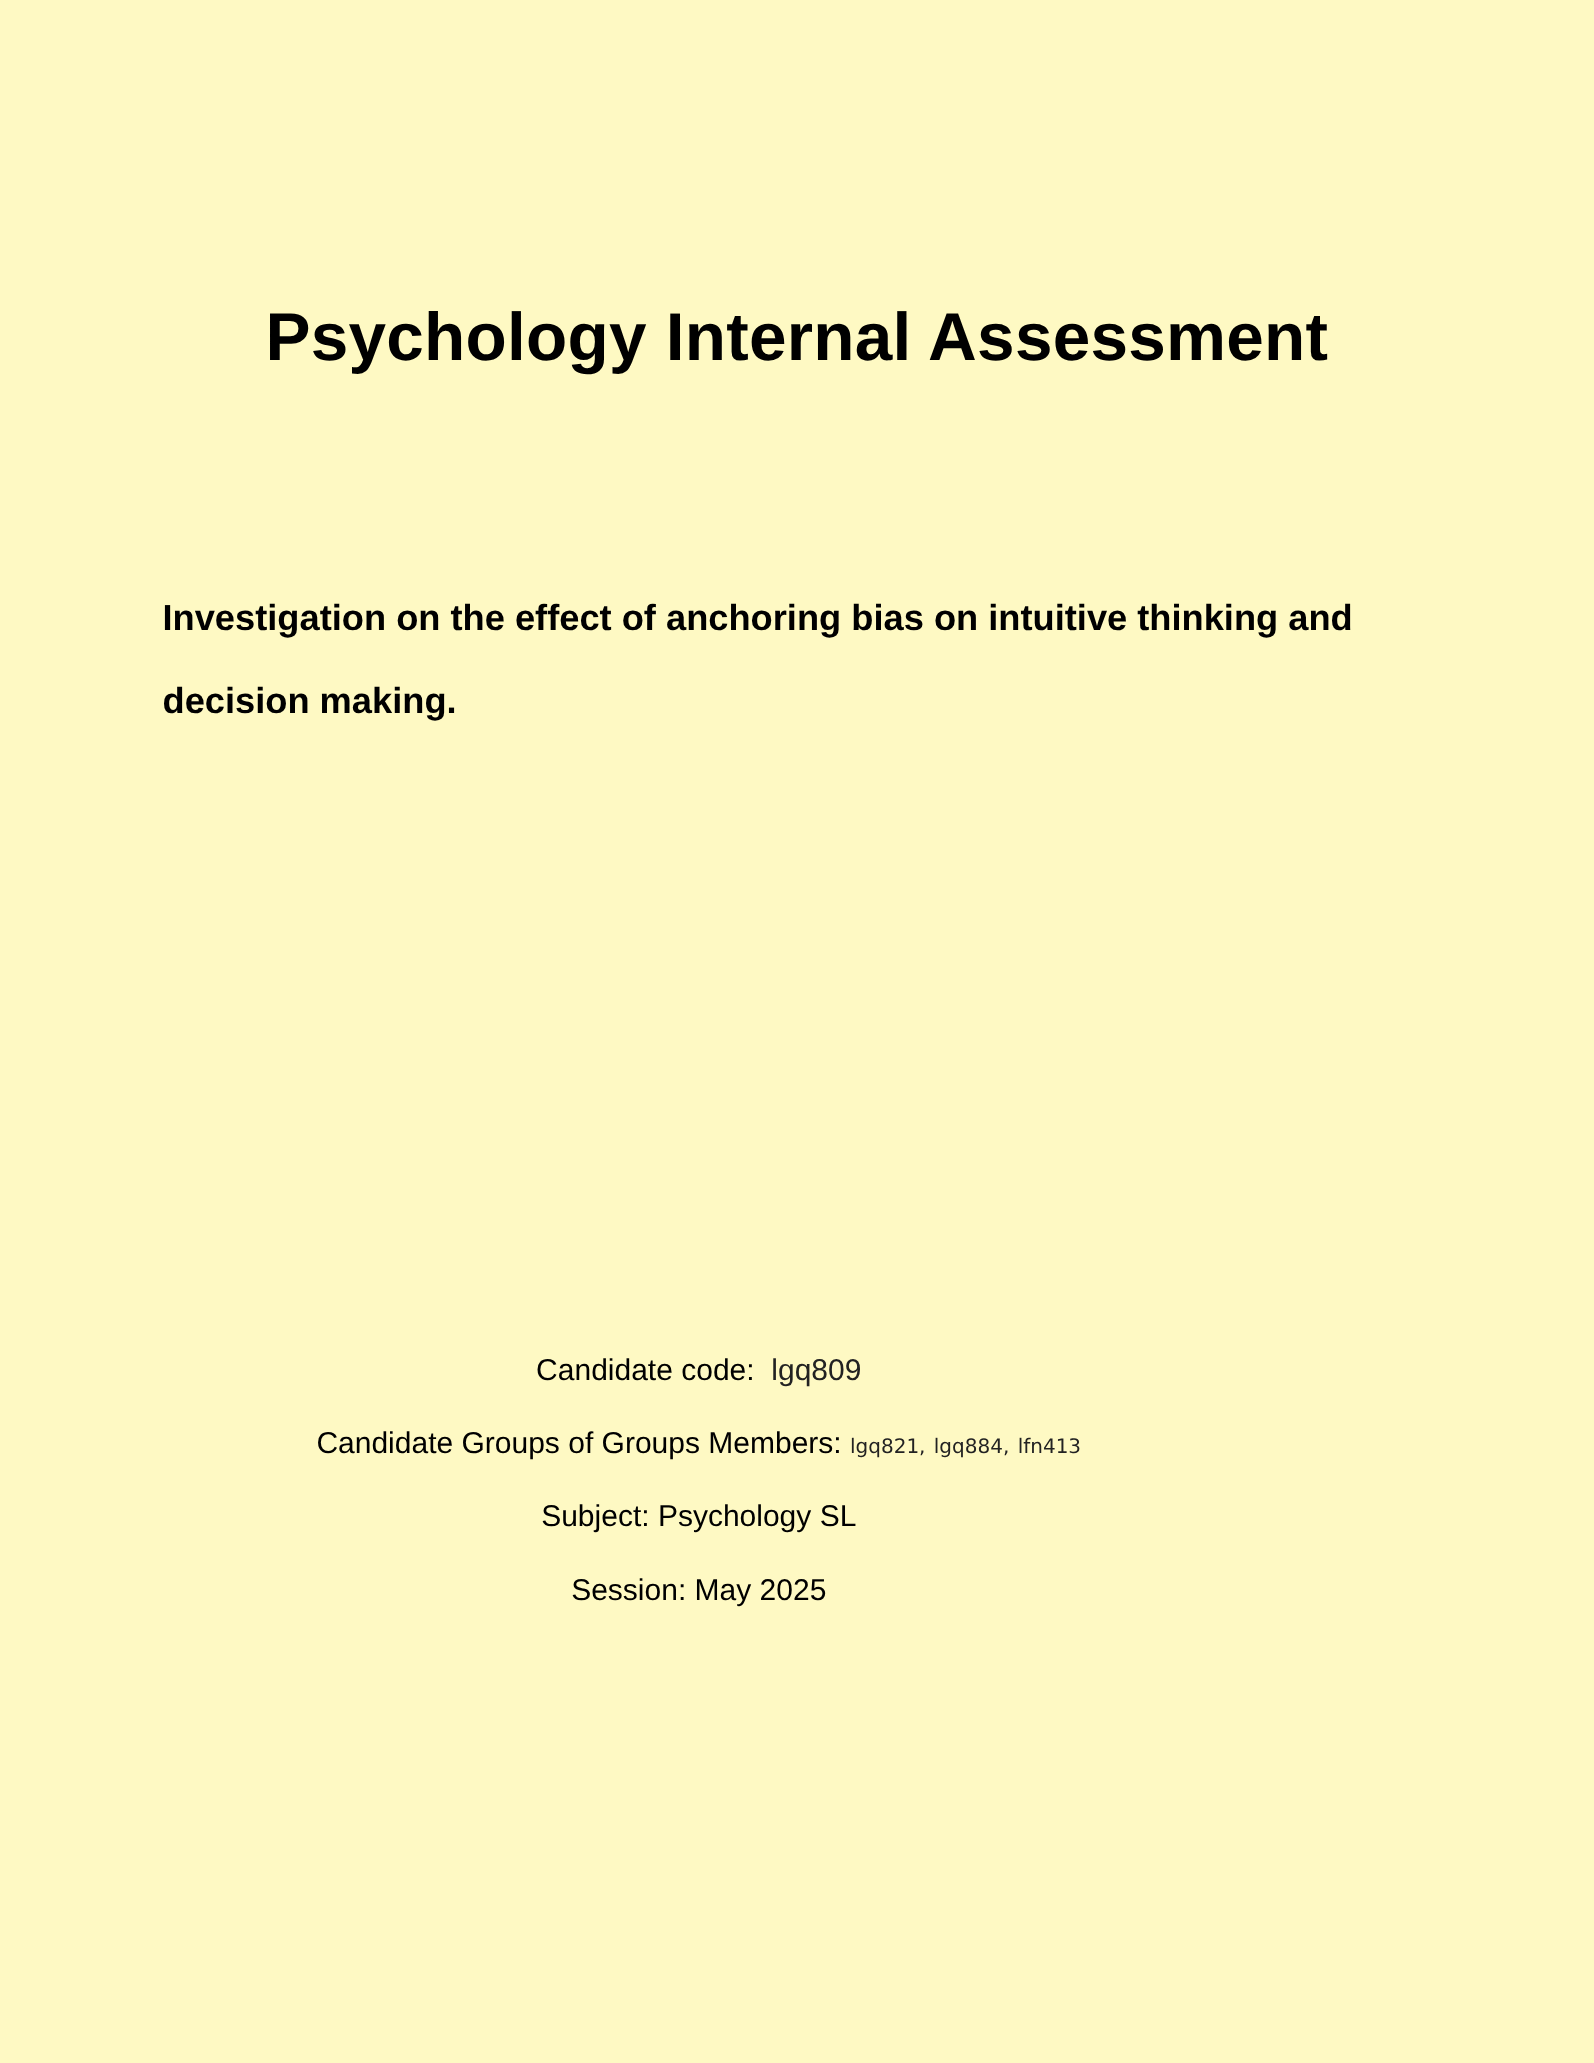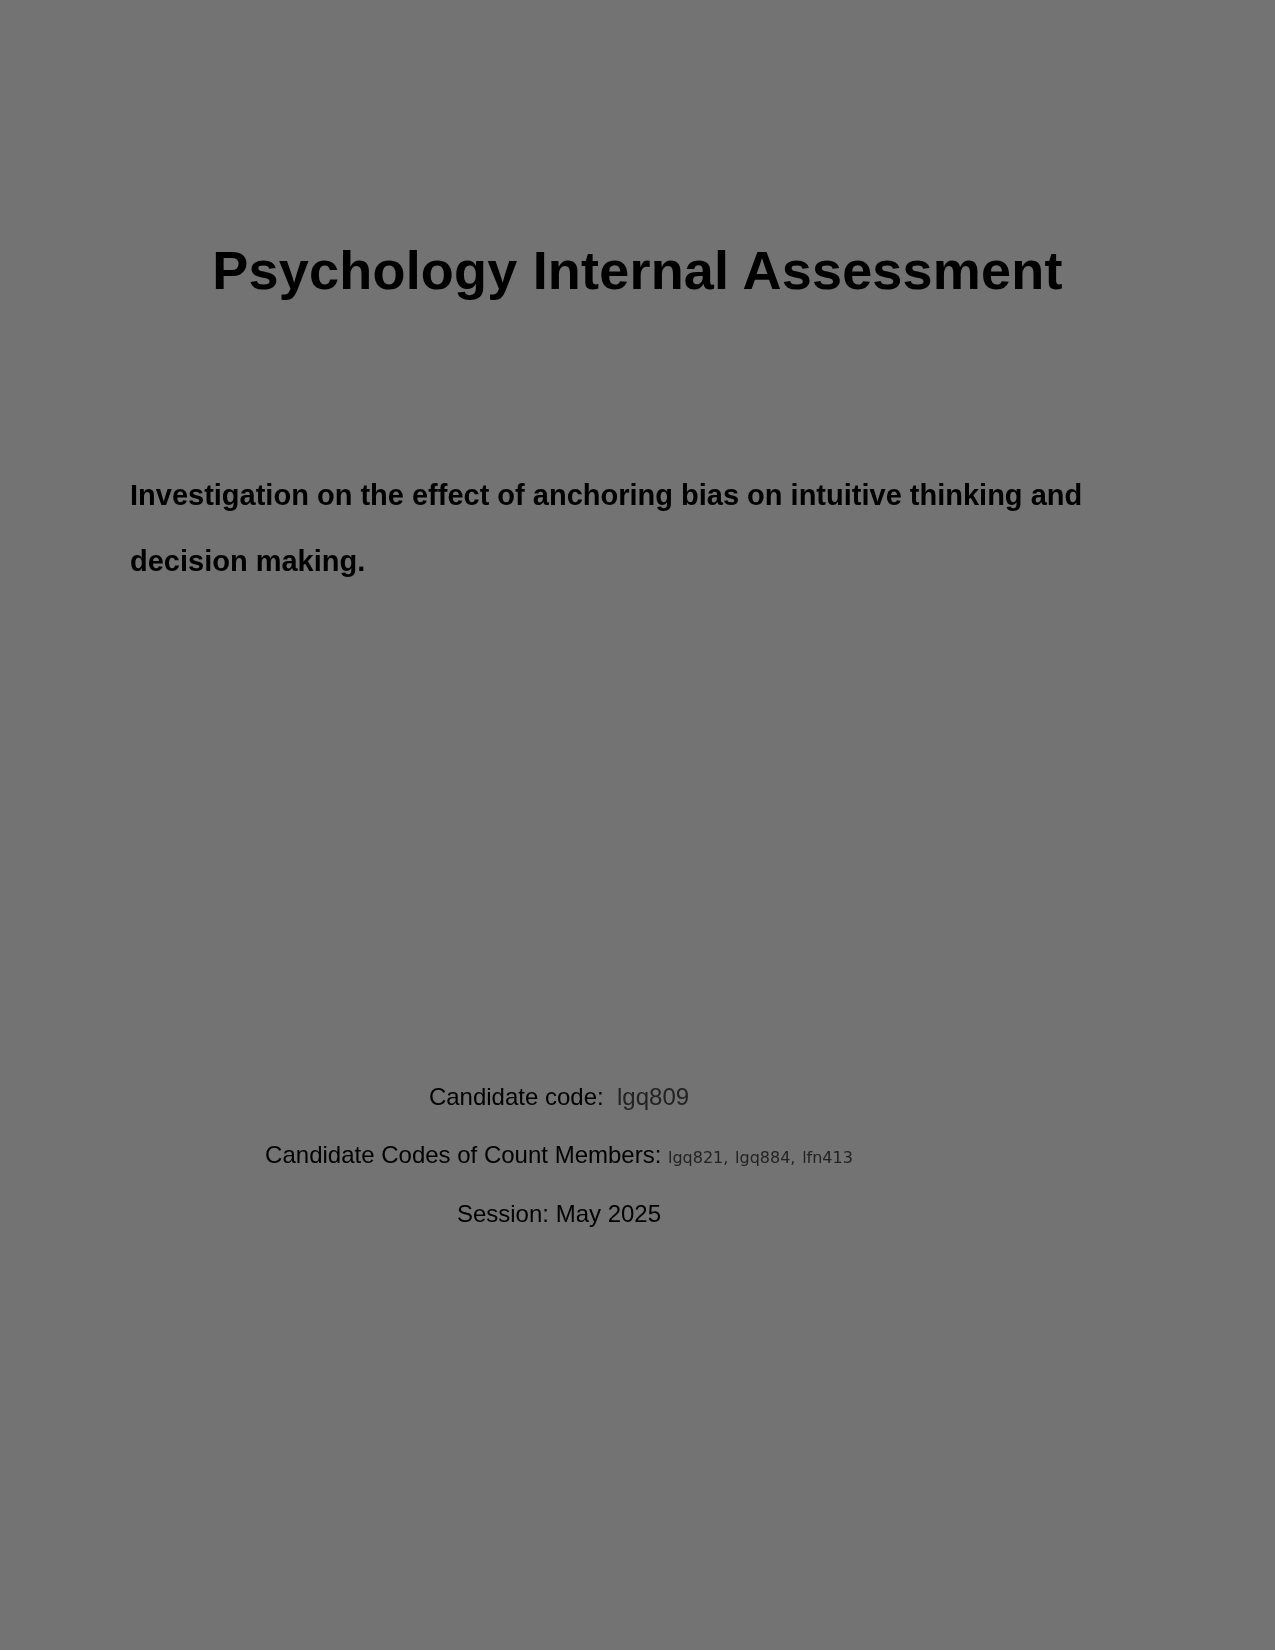--- a/index.html
+++ b/index.html
@@ -13,21 +13,21 @@
       position: relative;
       overflow: hidden;
       font-family: "Liberation Sans", sans-serif;
       color: #000000;
     }
     .page {
       position: absolute;
       left: 0; top: 0;
       width: 1275px;
       height: 1650px;
-      background: #737373;
+      background: #fef9c3;
     }
     .title {
       position: absolute;
       left: 0;
       width: 1275px;
       top: 238px;
       text-align: center;
       font-weight: bold;
       font-size: 54px;
       line-height: 64px;
@@ -81,26 +81,30 @@
 
   <h2 class="subtitle">Investigation on the effect of anchoring bias on intuitive thinking and decision making.</h2>
 
   <div class="info-block">
 
     <p class="info-line">
       <span>Candidate code:</span>&nbsp;&nbsp;<span class="code">lgq809</span>
     </p>
 
     <p class="info-line members">
-      <span>Candidate Codes of Count Members:</span>
+      <span>Candidate Groups of Groups Members:</span>
       <span class="code-mono">lgq821,</span>
       <span class="code-mono">lgq884,</span>
       <span class="code-mono">lfn413</span>
     </p>
 
+    <p class="info-line">
+      <span>Subject:</span>
+      <span>Psychology SL</span>
+    </p>
 
     <p class="info-line">
       <span>Session:</span>
       <span>May 2025</span>
     </p>
 
 
   </div>
 </div>
 

